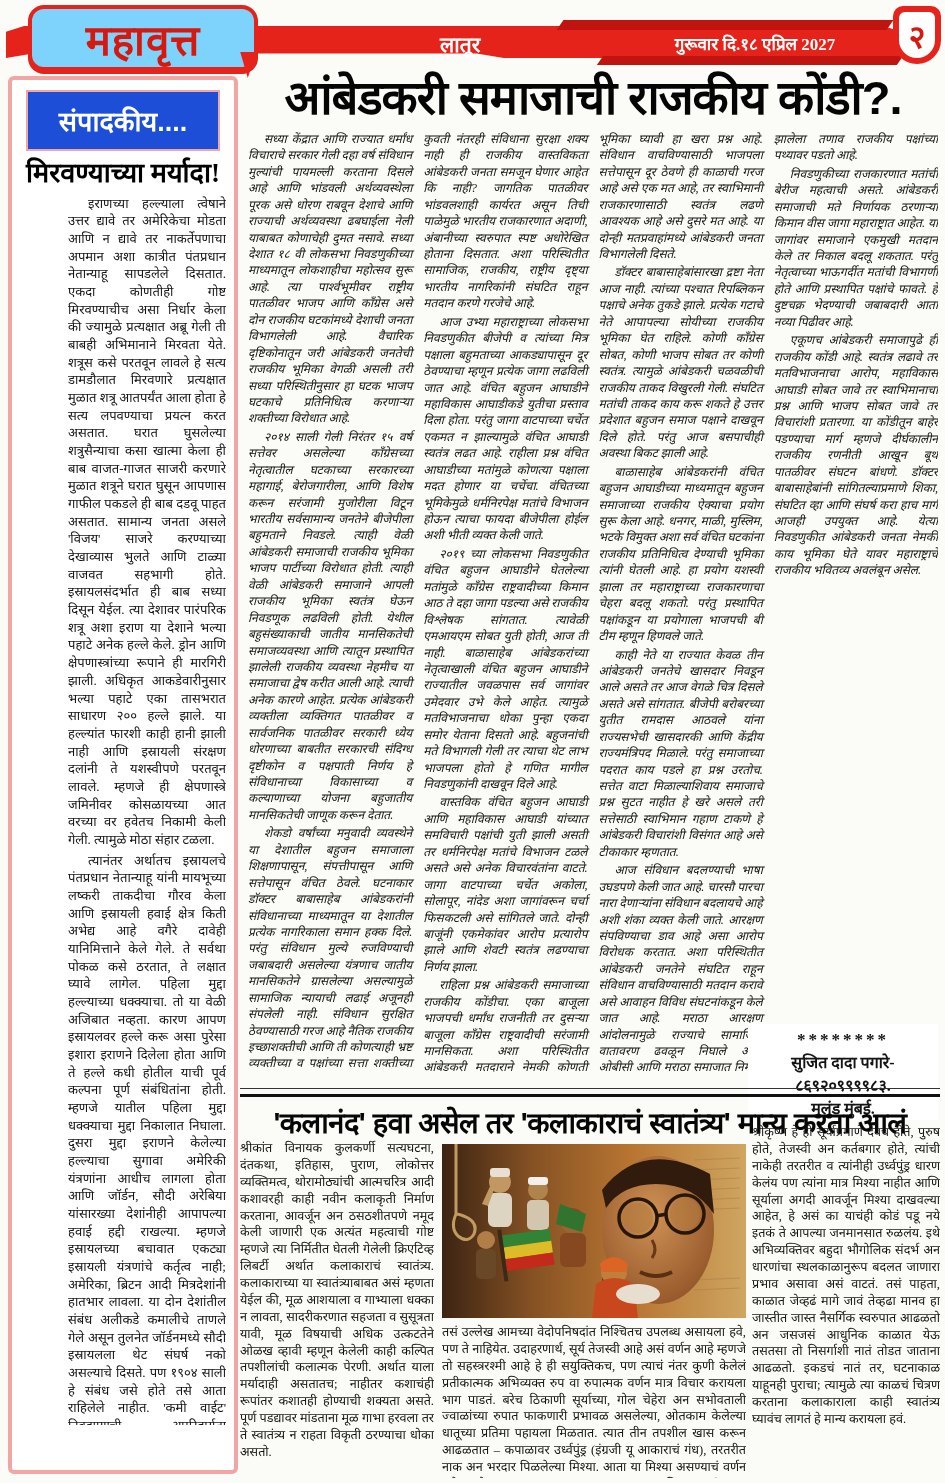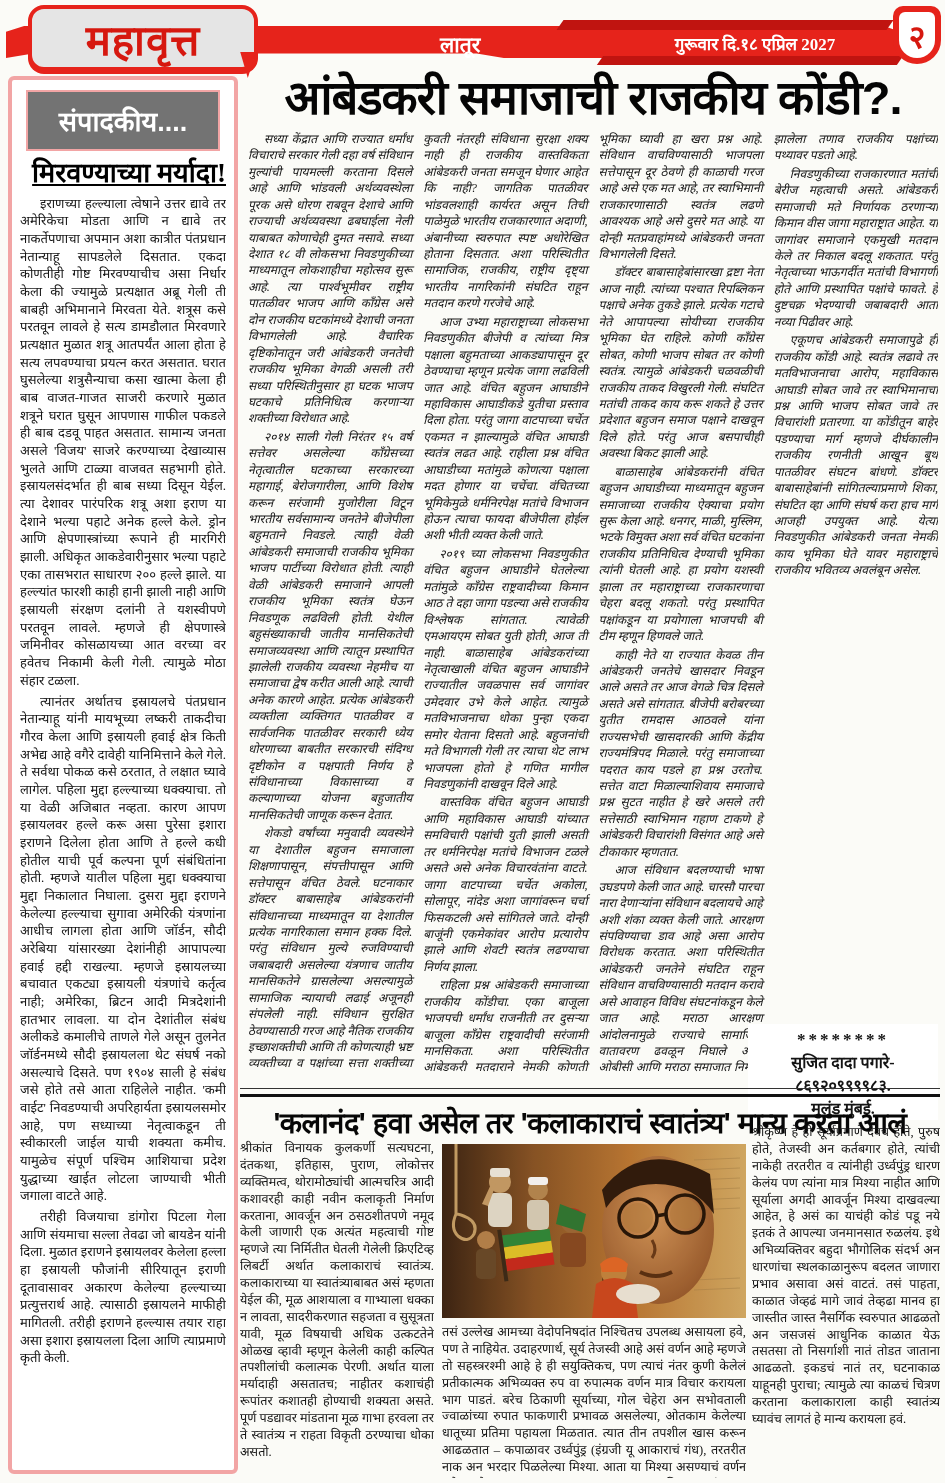--- a/index.html
+++ b/index.html
@@ -12,21 +12,21 @@
   .header{position:absolute;left:0;top:0;width:945px;height:72px;}
   .banner-strip{
     position:absolute;left:6px;top:26px;width:905px;height:32px;
     background:#e6231b;
     clip-path:polygon(0 18%,2% 0,97% 0,100% 30%,100% 100%,55% 100%,52% 86%,3% 86%,0 100%);
   }
   .banner-accent1{position:absolute;left:560px;top:20px;width:330px;height:10px;background:#c01410;transform:skewX(-35deg);}
   .banner-accent2{position:absolute;left:600px;top:56px;width:300px;height:9px;background:#c01410;transform:skewX(-35deg);}
   .masthead-box{
     position:absolute;left:28px;top:5px;width:222px;height:58px;
-    background:#e5e5e5;border:4px solid #e6231b;border-radius:16px;
+    background:#7dd3fc;border:4px solid #e6231b;border-radius:16px;
     display:flex;align-items:center;justify-content:center;
     box-shadow:0 3px 0 #e6231b;
   }
   .masthead-box span{font-size:42px;font-weight:bold;color:#d6180f;letter-spacing:1px;}
   .banner-tail{
     position:absolute;left:236px;top:52px;width:0;height:0;
     border-left:16px solid transparent;border-top:26px solid #e6231b;
     transform:skewX(-18deg);
   }
   .city-label{position:absolute;left:440px;top:30px;width:120px;text-align:left;
@@ -43,28 +43,28 @@
     display:flex;align-items:center;justify-content:center;
   }
   .page-badge-inner span{color:#d6180f;font-size:32px;font-weight:bold;}
   
   .editorial{
     position:absolute;left:8px;top:76px;width:230px;height:1398px;
     border:4px solid #f2a5a5;border-radius:6px;background:#fff;
     box-sizing:border-box;padding:6px 8px;overflow:hidden;
   }
   .editorial-label-box{
-    margin:4px 6px 8px 6px;background:#737373;border:2px solid #f2a5a5;
+    margin:4px 6px 8px 6px;background:#1d4ed8;border:2px solid #f2a5a5;
     padding:10px 4px;text-align:center;
   }
   .editorial-label-box span{color:#ffffff;font-size:27px;font-weight:bold;
     font-family:"Liberation Sans","DejaVu Sans",sans-serif;}
-  .editorial-headline{font-size:27px;font-weight:bold;text-align:right;
-    margin:2px 0 6px 0;line-height:1.1;color:#000;text-decoration:underline;}
-  .editorial-body{height:1230px;overflow:hidden;}
+  .editorial-headline{font-size:27px;font-weight:bold;text-align:center;
+    margin:2px 0 6px 0;line-height:1.1;color:#000;}
+  .editorial-body{height:1230px;overflow:hidden;margin-left:48px;}
   .editorial-body p{
     font-size:13px;line-height:1.36;text-align:justify;margin:0 0 3px 0;text-indent:20px;
   }
   
   .main-article{position:absolute;left:248px;top:74px;width:690px;height:1014px;}
   .main-headline{
     font-size:47px;font-weight:bold;text-align:center;line-height:1.02;
     color:#050505;letter-spacing:-1px;margin:0;
     font-family:"Liberation Sans","DejaVu Sans",sans-serif;
   }

